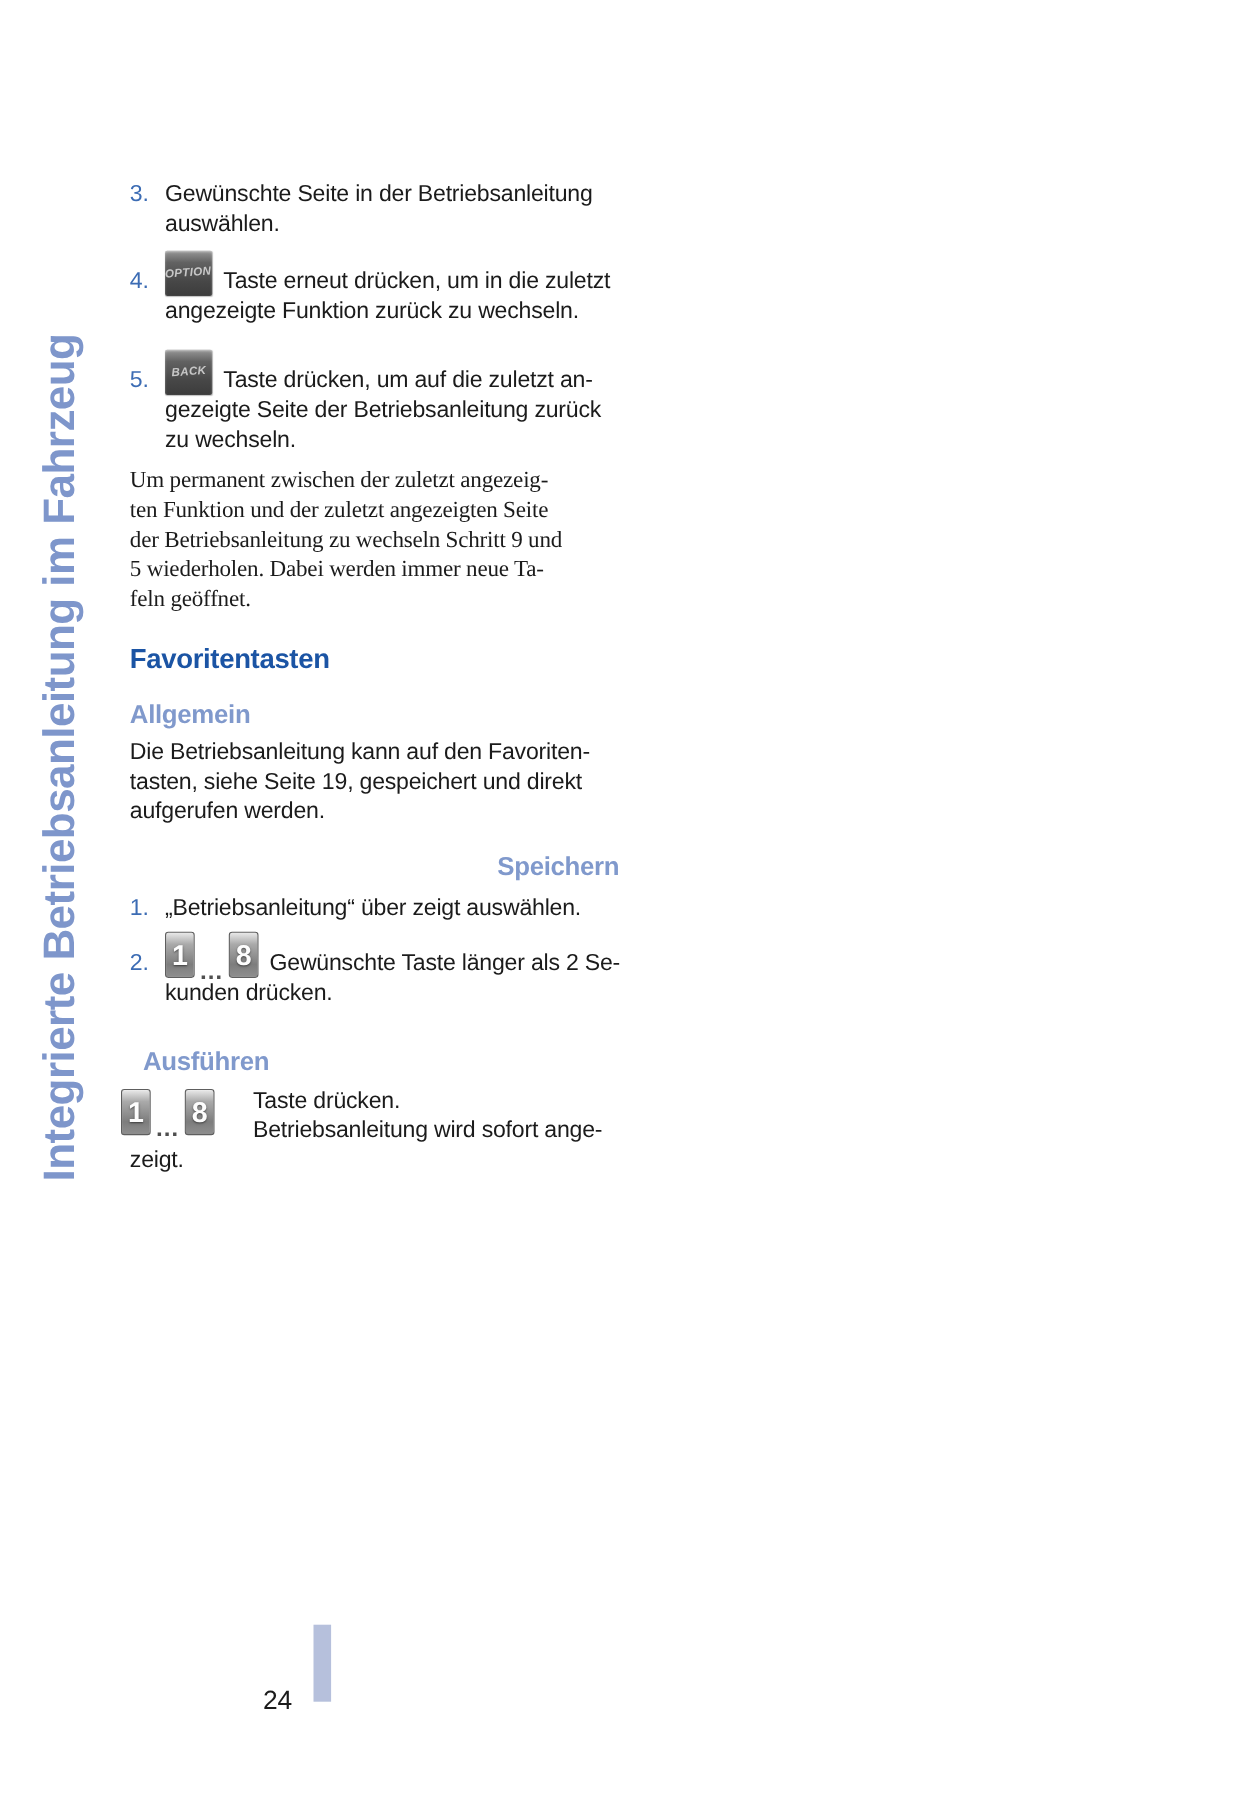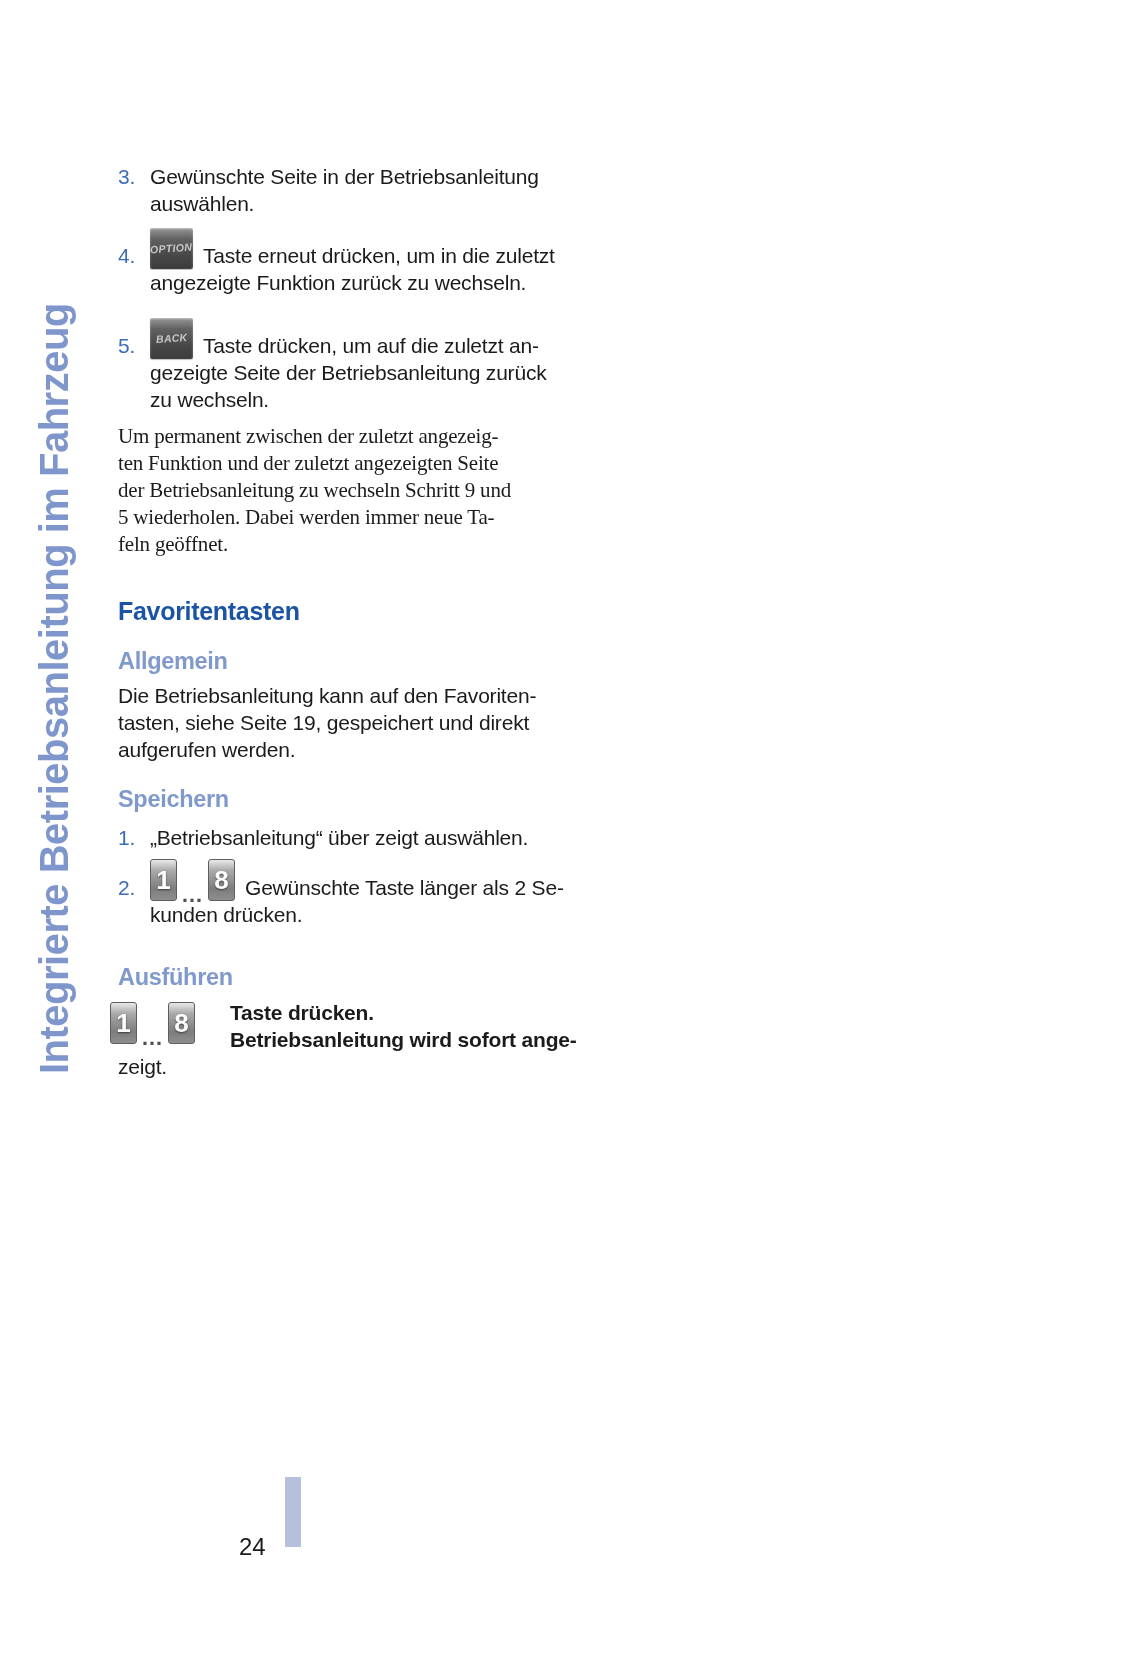--- a/index.html
+++ b/index.html
@@ -85,50 +85,50 @@
   .dots {
     color: #4f4f4f;
     font-weight: bold;
     font-size: 22px;
     line-height: 12px;
     letter-spacing: 1px;
   }
 
   
   .h2 {
-    margin-top: 39px;
+    margin-top: 27px;
     font-size: 25px; line-height: 28px;
     font-weight: bold;
     color: #1b54a4;
     letter-spacing: -0.3px;
   }
   .h3 {
     font-size: 23.5px; line-height: 27px;
     font-weight: bold;
     color: #8099cc;
     letter-spacing: -0.3px;
   }
 
   
   .b-step3      { margin-top: 13px; }
   .b-step4      { margin-top: 10px; }
   .b-step5      { margin-top: 21px; }
   .b-para1      { margin-top: 10px; font-family: Liberation Serif, serif; }
   .b-allgemein  { margin-top: 23px; }
   .b-para2      { margin-top: 7px; }
-  .b-speichern  { margin-top: 23px; }
+  .b-speichern  { margin-top: 23px; text-align: right; }
   .b-step1      { margin-top: 11px; }
   .b-step2      { margin-top: 6px; }
-  .b-ausfuehren { margin-top: 36px; }
+  .b-ausfuehren { margin-top: 36px; margin-left: 12px; }
   .b-exec       { margin-top: 8px; }
 
   
   .exec { position: relative; }
   .exec .numkeys { position: absolute; left: -8px; top: 3px; }
-  .exec .indent { margin-left: 112px; font-weight: bold; }
+  .exec .indent { margin-left: 112px; }
 
   
   .page-number {
     position: absolute;
     left: 239px; top: 1534px;
     font-size: 24px; line-height: 26px;
     color: #1b1b1b;
   }
   .footer-bar {
     position: absolute;

